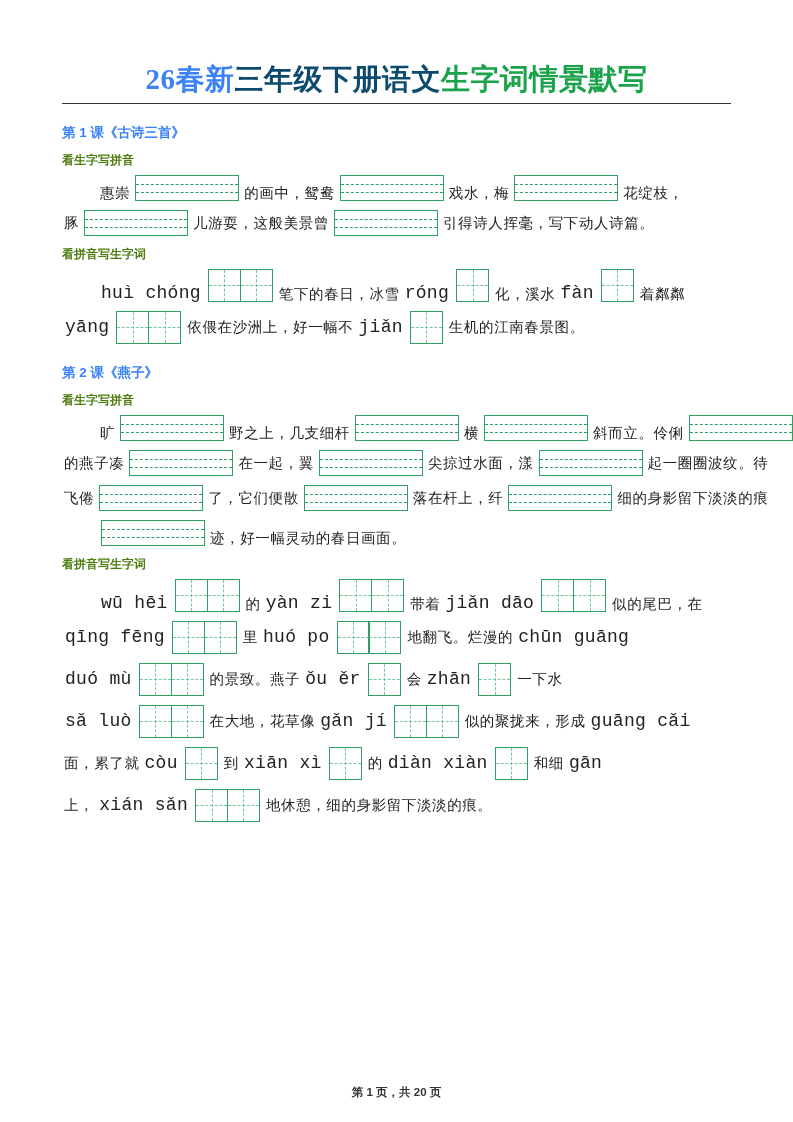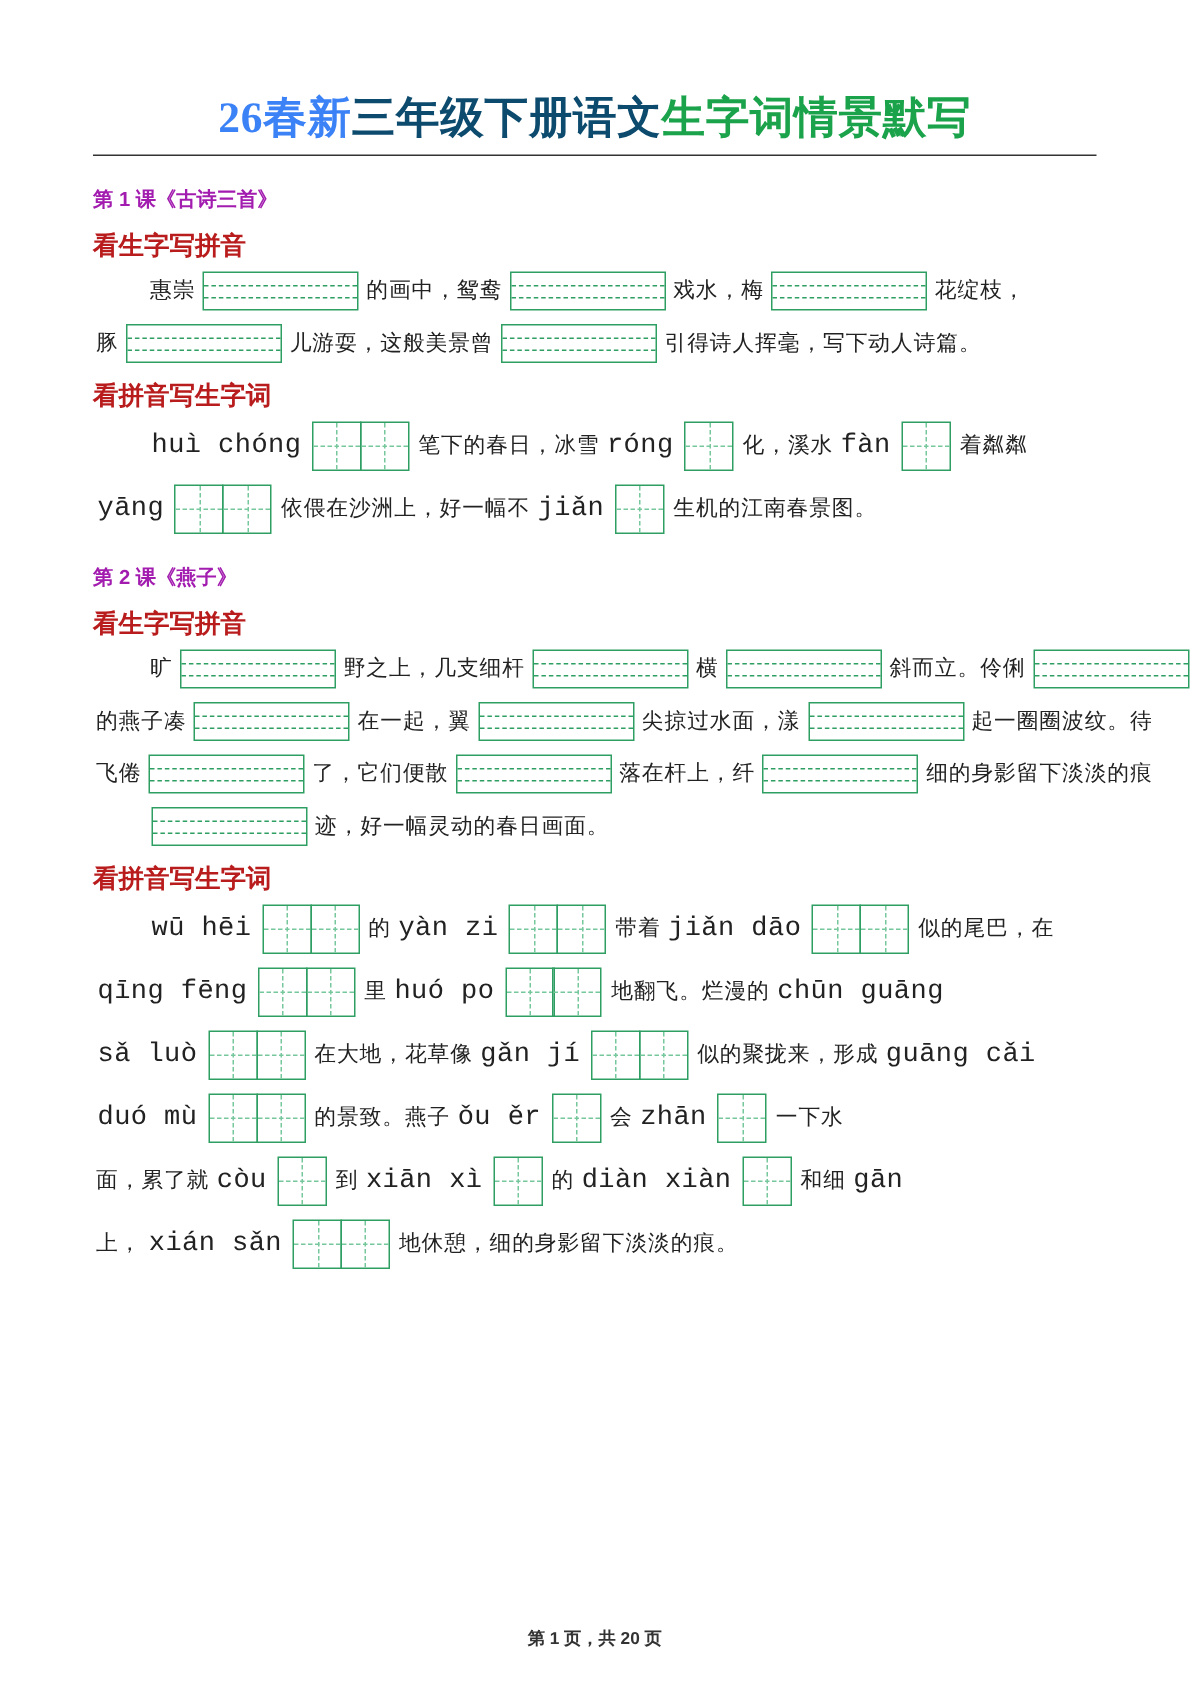--- a/index.html
+++ b/index.html
@@ -40,45 +40,45 @@
   .t-black { color: #0c4a6e; }
   .t-green { color: #1aa34a; }
   .title-rule {
     border: none;
     border-top: 1.6px solid #333;
     margin: 6px 0 0 0;
   }
 
   
   .lesson-head {
-    color: #a21caf;
+    color: #3b82f6;
     font-weight: bold;
     font-size: 13.5px;
     font-family: "Liberation Sans", sans-serif;
     margin: 20px 0 6px 0;
   }
   .sub-head {
-    color: #b91c1c;
+    color: #4d7c0f;
     font-weight: bold;
-    font-size: 17px;
+    font-size: 12px;
     font-family: "Liberation Sans", sans-serif;
     margin: 10px 0 6px 0;
   }
 
   
   .line {
     display: flex;
     align-items: center;
     flex-wrap: nowrap;
     font-size: 14.5px;
     line-height: 1;
     margin-bottom: 9px;
     white-space: nowrap;
   }
-  .line.indent { padding-left: 36px; }
+  .line.indent { padding-left: 36px; align-items: flex-end; }
   .txt { padding: 0 2px; letter-spacing: 0.6px; }
   .pinyin {
     font-family: Liberation Mono, monospace;
     font-size: 18px;
     padding: 0 3px;
     letter-spacing: 0.3px;
   }
 
   
   .blank-pinyin {
@@ -279,53 +279,53 @@
           <span class="txt">里</span>
           <span class="pinyin">huó po</span>
           <span class="tzg">
             <span class="cell"></span>
             <span class="cell"></span>
           </span>
           <span class="txt">地翻飞。烂漫的</span>
           <span class="pinyin">chūn guāng</span>
         </div>
         <div class="line">
+          <span class="pinyin">duó mù</span>
+          <span class="tzg">
+            <span class="cell"></span>
+            <span class="cell"></span>
+          </span>
+          <span class="txt">的景致。燕子</span>
+          <span class="pinyin">ǒu ěr</span>
+          <span class="tzg">
+            <span class="cell"></span>
+          </span>
+          <span class="txt">会</span>
+          <span class="pinyin">zhān</span>
+          <span class="tzg">
+            <span class="cell"></span>
+          </span>
+          <span class="txt">一下水</span>
+        </div>
+        <div class="line">
           <span class="pinyin">sǎ luò</span>
           <span class="tzg">
             <span class="cell"></span>
             <span class="cell"></span>
           </span>
           <span class="txt">在大地，花草像</span>
           <span class="pinyin">gǎn jí</span>
           <span class="tzg">
             <span class="cell"></span>
             <span class="cell"></span>
           </span>
           <span class="txt">似的聚拢来，形成</span>
           <span class="pinyin">guāng cǎi</span>
         </div>
         <div class="line">
-          <span class="pinyin">duó mù</span>
-          <span class="tzg">
-            <span class="cell"></span>
-            <span class="cell"></span>
-          </span>
-          <span class="txt">的景致。燕子</span>
-          <span class="pinyin">ǒu ěr</span>
-          <span class="tzg">
-            <span class="cell"></span>
-          </span>
-          <span class="txt">会</span>
-          <span class="pinyin">zhān</span>
-          <span class="tzg">
-            <span class="cell"></span>
-          </span>
-          <span class="txt">一下水</span>
-        </div>
-        <div class="line">
           <span class="txt">面，累了就</span>
           <span class="pinyin">còu</span>
           <span class="tzg">
             <span class="cell"></span>
           </span>
           <span class="txt">到</span>
           <span class="pinyin">xiān xì</span>
           <span class="tzg">
             <span class="cell"></span>
           </span>

